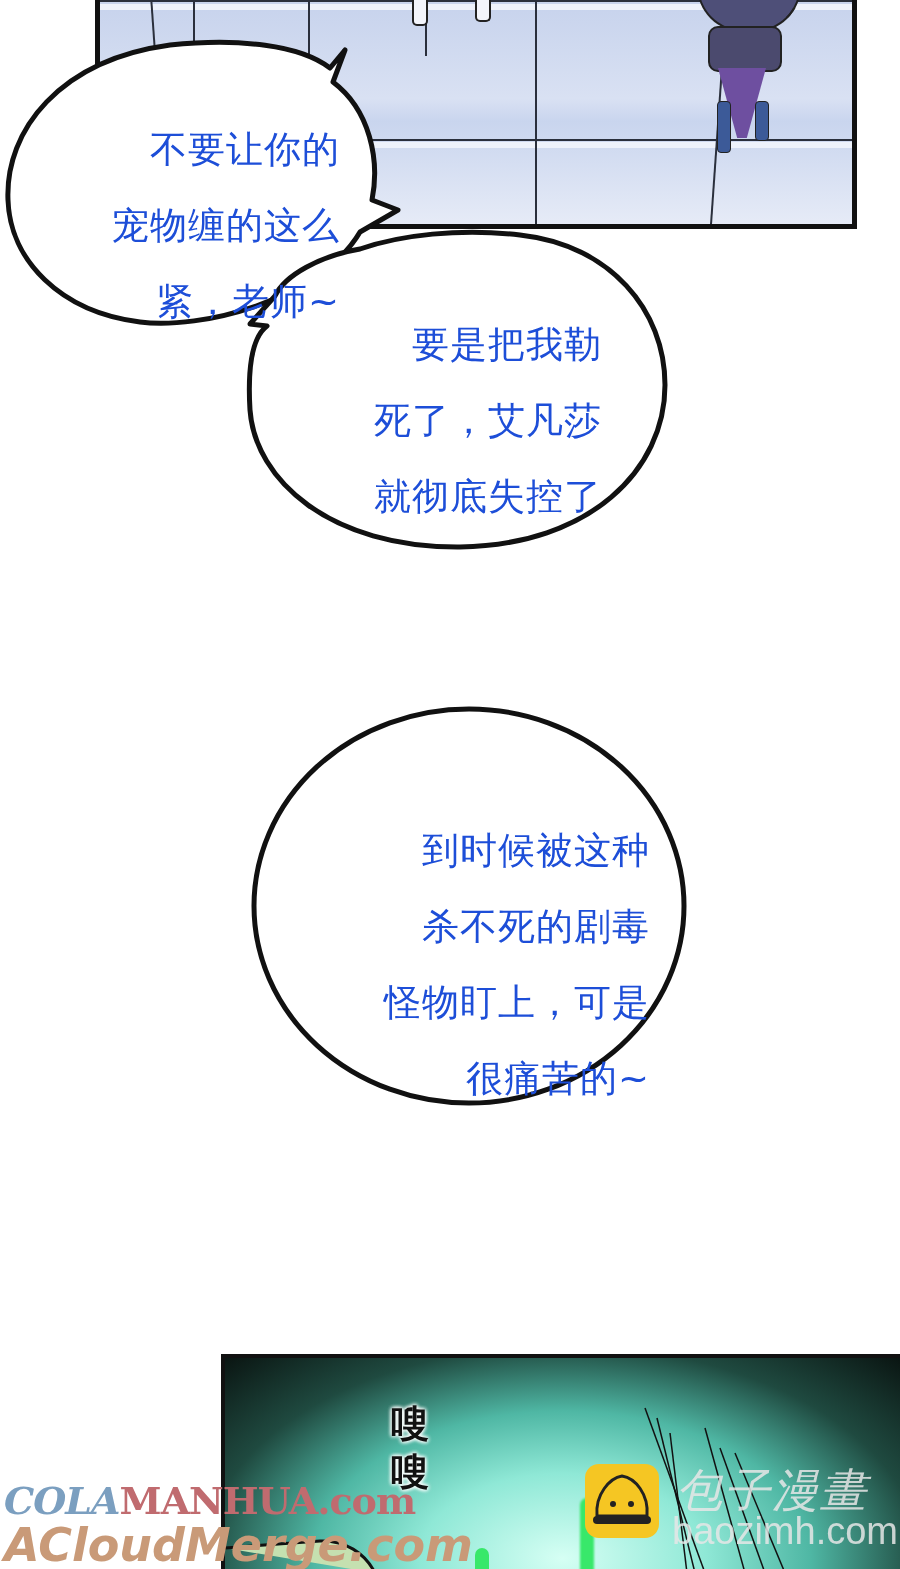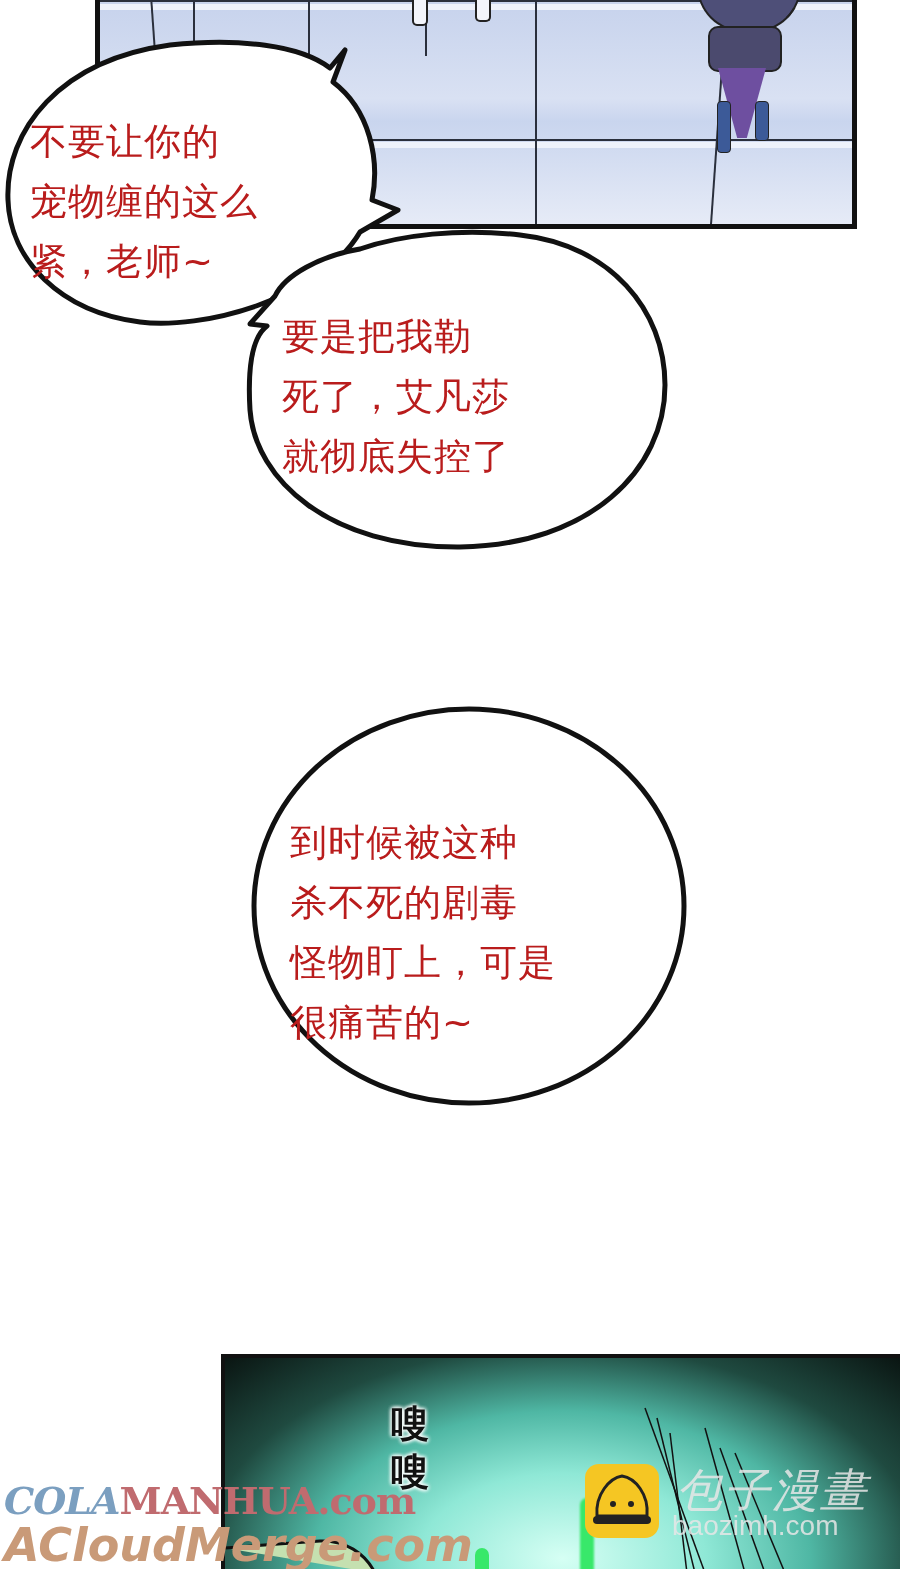--- a/index.html
+++ b/index.html
@@ -7,30 +7,30 @@
   .abs { position:absolute; }
   
   .panel-top { left:95px; top:-4px; width:762px; height:233px; border:5px solid #111; border-top:none; box-sizing:border-box;
     background:linear-gradient(180deg,#c6d2ec 0%,#d9e1f3 45%,#c9d5ee 55%,#e6ebf7 100%); overflow:hidden; }
   .panel-top .hline { position:absolute; left:0; right:0; height:2px; background:#2a2f3c; }
   .panel-top .hlight { position:absolute; left:0; right:0; height:6px; background:#eef2fb; }
   .panel-top .vline { position:absolute; top:0; bottom:0; width:2px; background:#2a2f3c; }
   
   .panel-bottom { left:221px; top:1354px; width:679px; height:215px; border:4px solid #111; border-right:none; border-bottom:none; box-sizing:border-box;
     background:radial-gradient(ellipse at 50% 95%, #d6fff4 0%, #8fe8d6 30%, #4fb7a4 52%, #1f4a40 75%, #0a1512 100%); overflow:hidden; }
-  .bubble-text { position:absolute; text-align:left; color:#b91c1c; font-family:"DejaVu Sans", sans-serif; font-size:37px; line-height:60px; white-space:pre; letter-spacing:1px; }
+  .bubble-text { position:absolute; text-align:right; color:#1d4ed8; font-family:"DejaVu Sans", sans-serif; font-size:37px; line-height:76px; white-space:pre; letter-spacing:1px; }
   .sfx { position:absolute; left:385px; top:1400px; width:50px; font-size:38px; font-weight:bold; line-height:48px; color:#111; text-align:center;
     text-shadow:0 0 4px #fff,0 0 4px #fff,0 0 4px #fff; font-family:"DejaVu Serif", serif; }
   .wm1 { position:absolute; left:4px; top:1478px; font-size:38px; font-family:"DejaVu Serif", serif; font-weight:bold; letter-spacing:-1px; }
   .wm1 .a { color:#7b9fc0; font-style:italic; font-weight:bold; }
   .wm1 .b { color:#c06b6f; }
   .wm2 { position:absolute; left:4px; top:1518px; font-size:46px; font-family:"DejaVu Sans", sans-serif; font-weight:bold; font-style:italic; color:#c99a78; }
   .logo-icon { position:absolute; left:585px; top:1464px; width:74px; height:74px; border-radius:14px; background:#f5c623; }
   .logo-text { position:absolute; left:676px; top:1460px; font-size:46px; color:rgba(230,230,230,0.85); font-family:"DejaVu Sans", sans-serif; letter-spacing:2px;font-style:italic; }
-  .logo-url { position:absolute; left:672px; top:1510px; font-size:28px; color:rgba(230,230,230,0.85); font-family:"Liberation Sans", sans-serif;text-align:right; }
+  .logo-url { position:absolute; left:672px; top:1510px; font-size:38px; color:rgba(230,230,230,0.85); font-family:"Liberation Sans", sans-serif;text-align:right; }
 </style>
 </head>
 <body>
 
 <div class="abs panel-top">
   <div class="hlight" style="top:8px;"></div>
   <div class="hline" style="top:4px;"></div>
   <div class="hlight" style="top:146px;"></div>
   <div class="hline" style="top:143px;"></div>
   <div class="vline" style="left:58px; transform:skewX(4deg);"></div>

